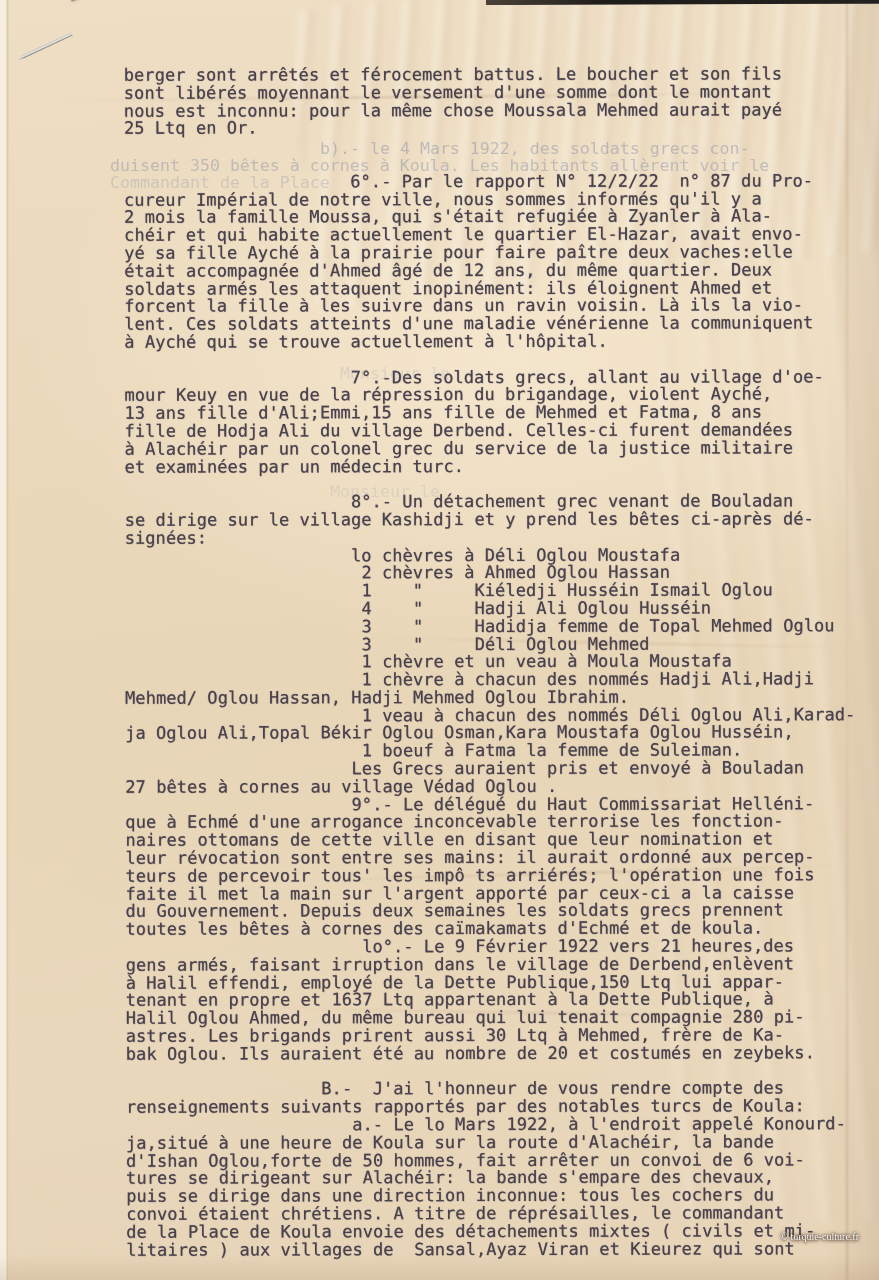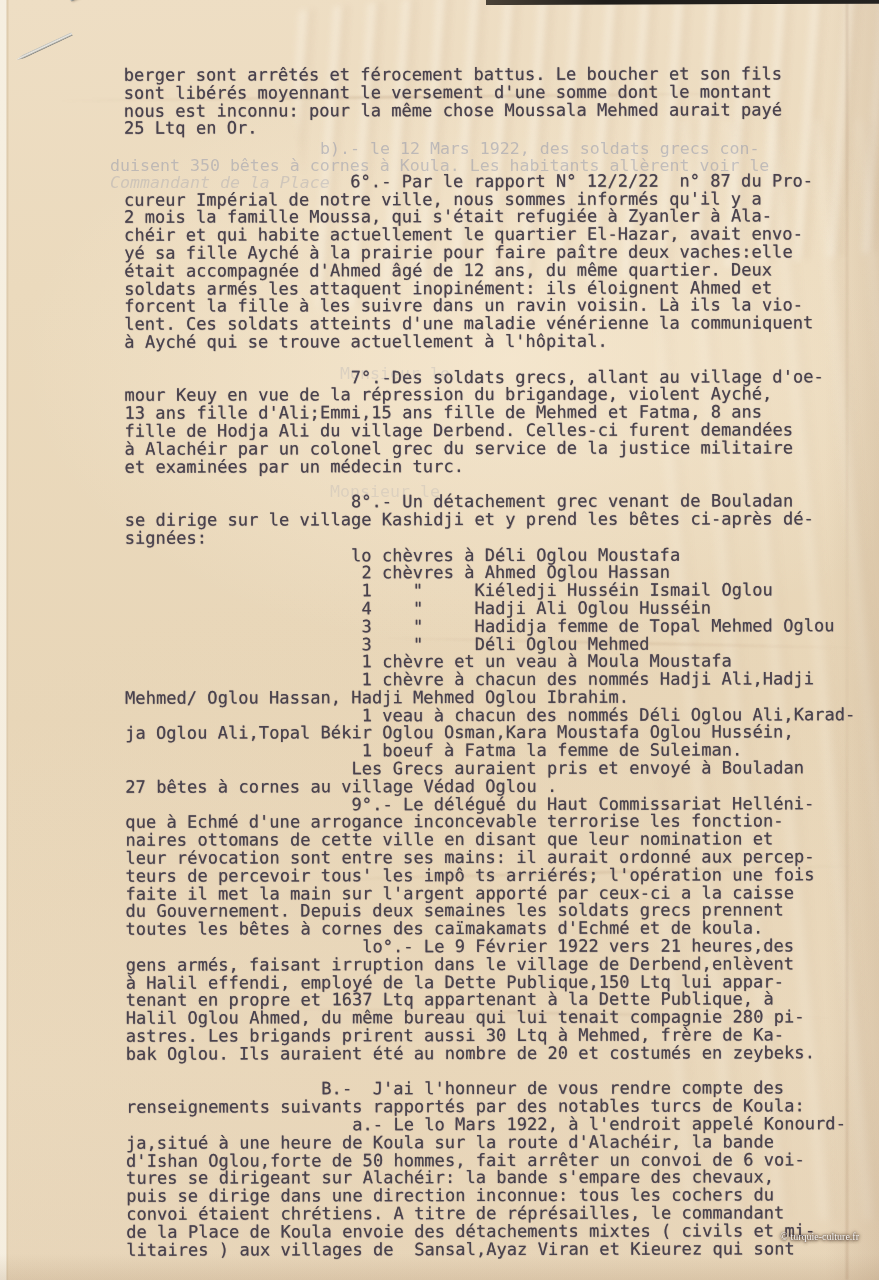--- a/index.html
+++ b/index.html
@@ -148,21 +148,21 @@
       <div class="line">ja,situé à une heure de Koula sur la route d'Alachéir, la bande</div>
       <div class="line">d'Ishan Oglou,forte de 50 hommes, fait arrêter un convoi de 6 voi-</div>
       <div class="line">tures se dirigeant sur Alachéir: la bande s'empare des chevaux,</div>
       <div class="line">puis se dirige dans une direction inconnue: tous les cochers du</div>
       <div class="line">convoi étaient chrétiens. A titre de réprésailles, le commandant</div>
       <div class="line">de la Place de Koula envoie des détachements mixtes ( civils et mi-</div>
       <div class="line">litaires ) aux villages de  Sansal,Ayaz Viran et Kieurez qui sont</div>
     </div>
 
   <div>
-      <div class="ghost" style="left: 320px; top: 139px; opacity: 0.38;">b).- le 12 Mars 1922, des soldats grecs con-</div>
+      <div class="ghost" style="left: 320px; top: 139px; opacity: 0.38;">b).- le 4 Mars 1922, des soldats grecs con-</div>
       <div class="ghost" style="left: 110px; top: 156px; opacity: 0.36; text-align: right;">duisent 350 bêtes à cornes à Koula. Les habitants allèrent voir le</div>
-      <div class="ghost" style="left: 110px; top: 173px; opacity: 0.24; font-style: italic;">Commandant de la Place</div>
+      <div class="ghost" style="left: 110px; top: 173px; opacity: 0.24;">Commandant de la Place</div>
       <div class="ghost" style="left: 340px; top: 364px; opacity: 0.16;">Monsieur le</div>
       <div class="ghost" style="left: 330px; top: 482px; opacity: 0.14;">Monsieur le</div>
     </div>
 
   <div class="watermark">© turquie-culture.fr</div>
 </div>
 
 </body></html>

